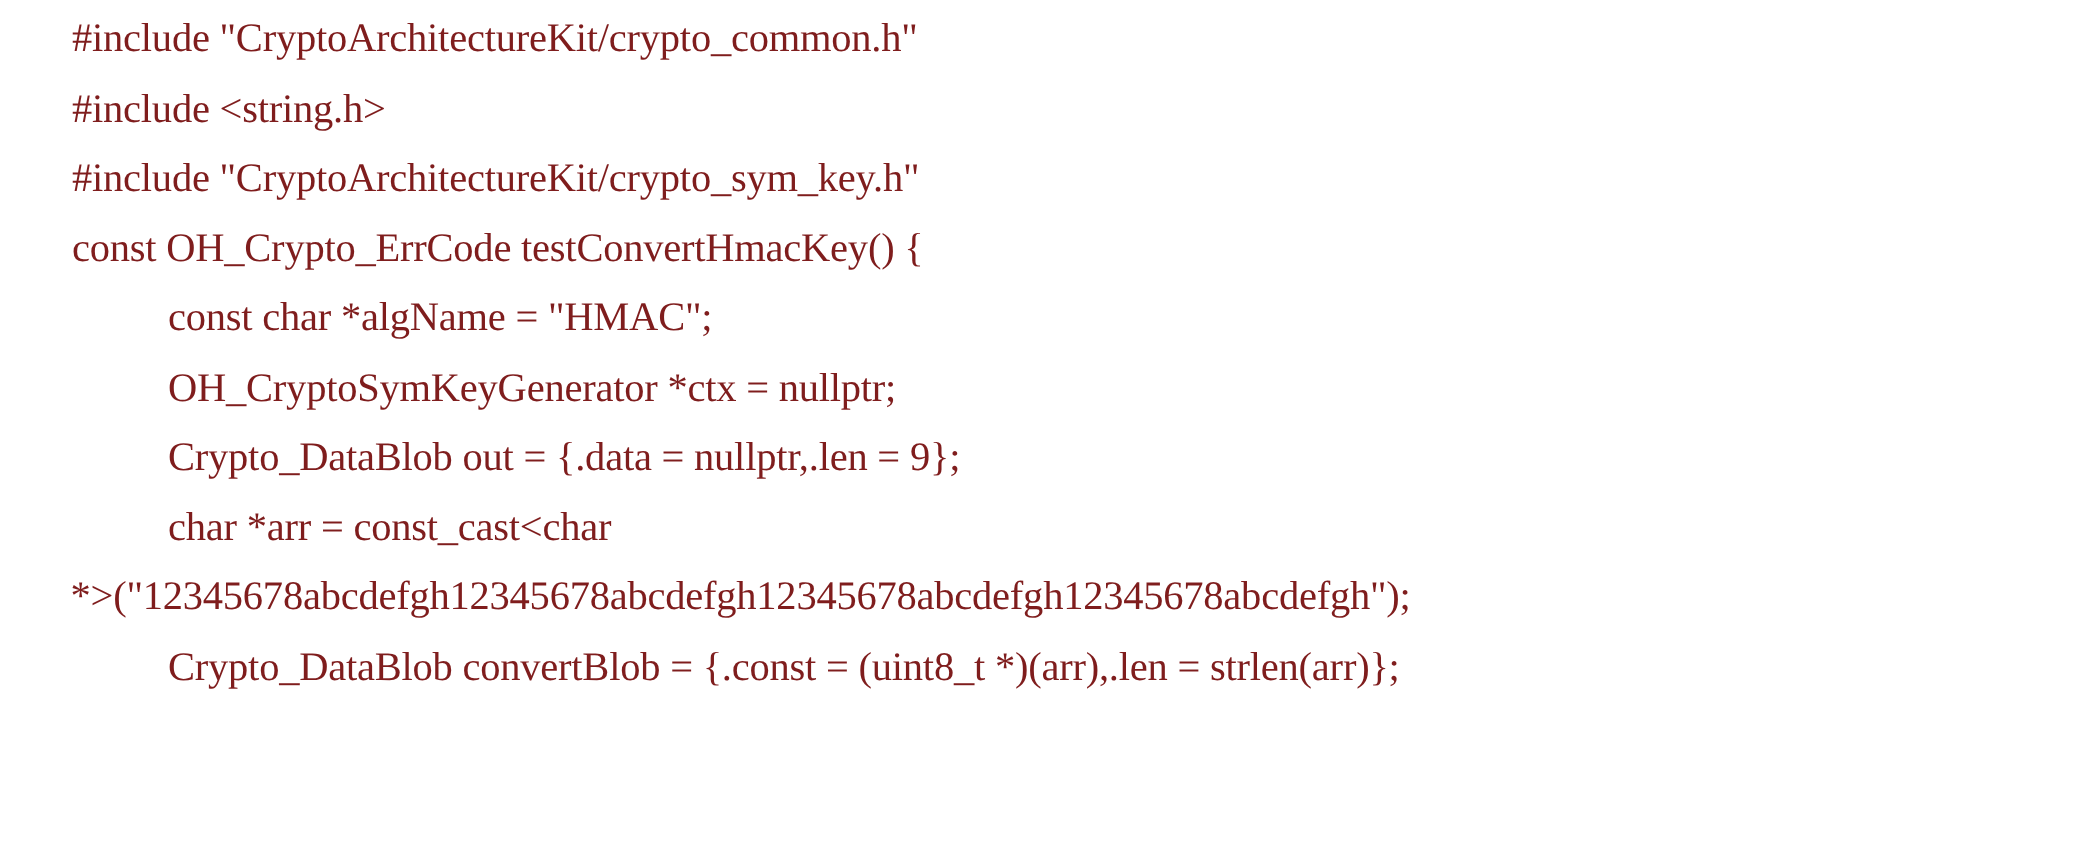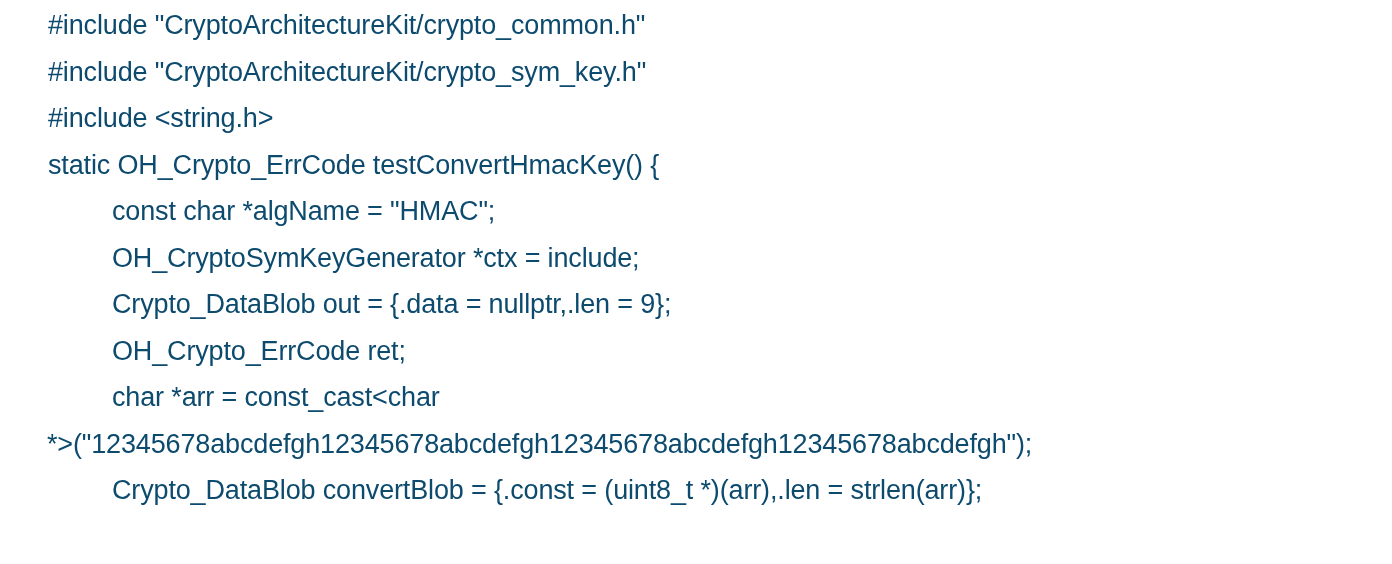--- a/index.html
+++ b/index.html
@@ -18,45 +18,44 @@
     position: relative;
     width: 1392px;
     height: 564px;
     background: #ffffff;
     padding: 0;
     box-sizing: border-box;
   }
   .code-line {
     position: relative;
     display: block;
-    font-family: Liberation Sans, sans-serif;
+    font-family: Liberation Serif, serif;
     font-size: 27px;
     line-height: 46.5px;
-    color: #0c4a6e;
+    color: #7f1d1d;
     white-space: pre;
     letter-spacing: -0.15px;
     margin: 0;
     padding: 0;
     height: 46.5px;
   }
   .code-line.indent-0 { padding-left: 48px; }
   .code-line.indent-1 { padding-left: 112px; }
   .code-line.wrap-cont { padding-left: 47px; }
   #code-block > .code-line:first-child { margin-top: 2px; }
 </style>
 </head>
 <body>
 
 <div id="code-block">
 
   <div class="code-line indent-0">#include "CryptoArchitectureKit/crypto_common.h"</div>
+  <div class="code-line indent-0">#include &lt;string.h&gt;</div>
   <div class="code-line indent-0">#include "CryptoArchitectureKit/crypto_sym_key.h"</div>
-  <div class="code-line indent-0">#include &lt;string.h&gt;</div>
-  <div class="code-line indent-0">static OH_Crypto_ErrCode testConvertHmacKey() {</div>
+  <div class="code-line indent-0">const OH_Crypto_ErrCode testConvertHmacKey() {</div>
   <div class="code-line indent-1">const char *algName = "HMAC";</div>
-  <div class="code-line indent-1">OH_CryptoSymKeyGenerator *ctx = include;</div>
+  <div class="code-line indent-1">OH_CryptoSymKeyGenerator *ctx = nullptr;</div>
   <div class="code-line indent-1">Crypto_DataBlob out = {.data = nullptr,.len = 9};</div>
-  <div class="code-line indent-1">OH_Crypto_ErrCode ret;</div>
   <div class="code-line indent-1">char *arr = const_cast&lt;char</div>
   <div class="code-line wrap-cont">*&gt;("12345678abcdefgh12345678abcdefgh12345678abcdefgh12345678abcdefgh");</div>
   <div class="code-line indent-1">Crypto_DataBlob convertBlob = {.const = (uint8_t *)(arr),.len = strlen(arr)};</div>
 
 </div>
 
 </body></html>

